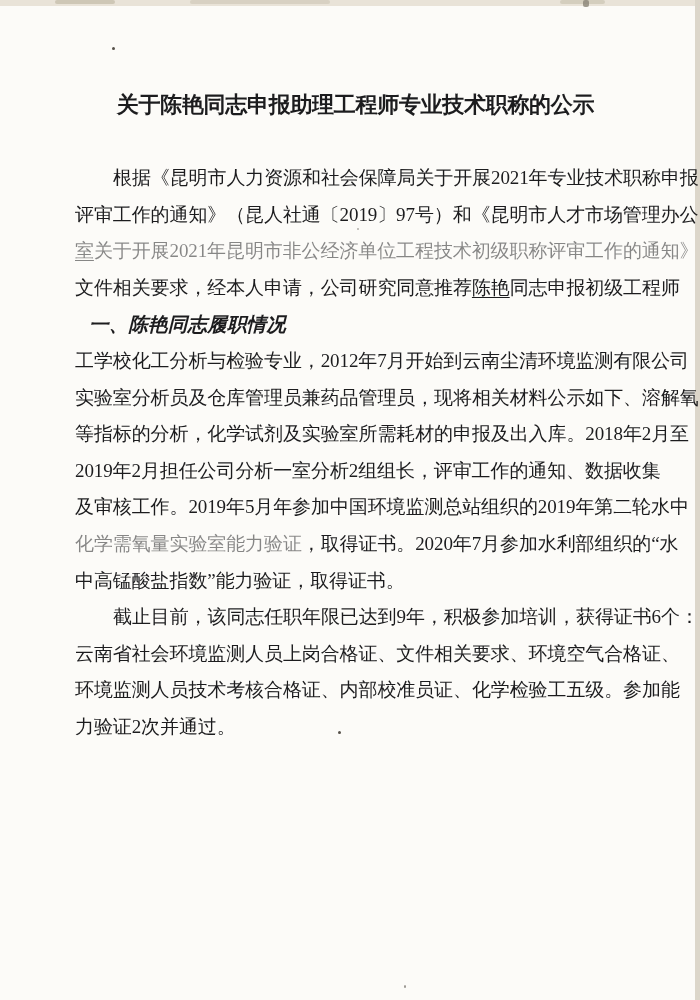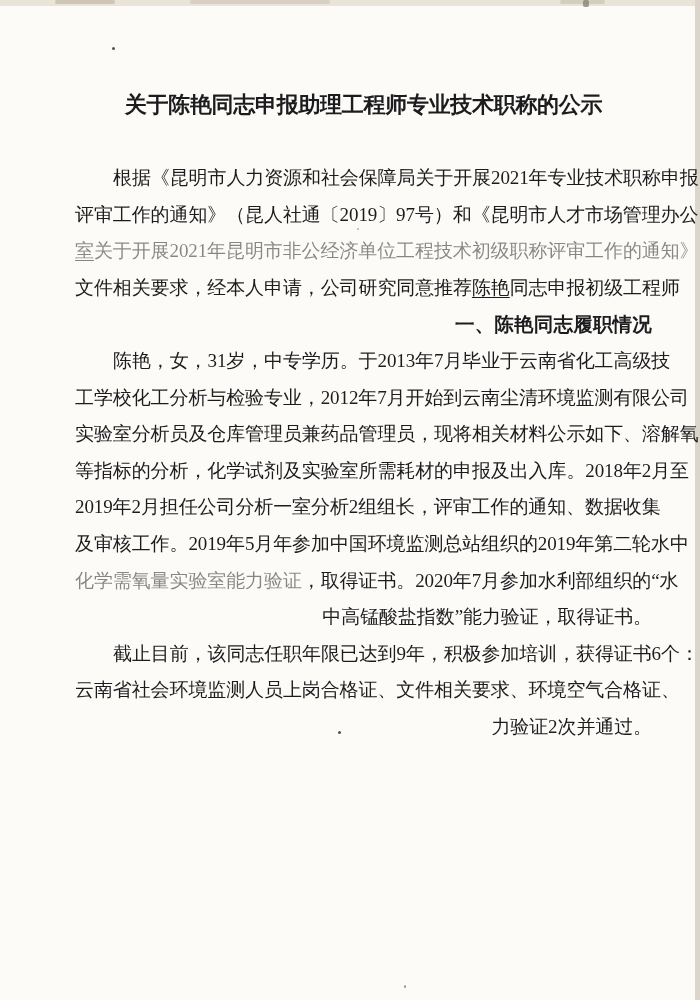--- a/index.html
+++ b/index.html
@@ -41,49 +41,49 @@
   }
   .speck.p1 { left: 112px; top: 47px;  }
   .speck.p2 { left: 357px; top: 228px; opacity: .45; width: 2px; height: 2px; }
   .speck.p3 { left: 390px; top: 503px; opacity: .4; width: 2px; height: 2px; }
   .speck.p4 { left: 338px; top: 731px; }
   .speck.p5 { left: 404px; top: 985px; opacity: .6; width: 2px; height: 3px; }
 
   .content {
     position: absolute;
     left: 75px;
-    right: 48px;
+    right: 64px;
     top: 90px;
   }
   .doc-title {
     font-size: 22px;
     font-weight: 700;
     line-height: 30px;
     text-align: center;
     letter-spacing: -0.3px;
     margin: 0;
   }
   .body-lines {
     margin-top: 40px;
     font-size: 19px;
-    text-align: right;
   }
   .line {
     line-height: 36.6px;
     height: 36.6px;
     white-space: nowrap;
     letter-spacing: -0.1px;
   }
   .line.indent { text-indent: 38px; }
   .line.heading {
     font-family: "Liberation Sans", "DejaVu Sans", sans-serif;
     font-weight: 700;
     font-size: 19.5px;
-    margin-left: 8px;
+    margin-left: 14px;
     letter-spacing: 0.2px;
+    font-style: italic;
   }
   .faded {
     opacity: .52;
     filter: blur(.4px);
     font-family: Liberation Serif, serif;
   }
   .u {
     text-decoration: underline;
     text-underline-offset: 3px;
   }
@@ -107,26 +107,26 @@
 
   <div class="content">
     <h1 class="doc-title">关于陈艳同志申报助理工程师专业技术职称的公示</h1>
     <div class="body-lines">
 
     <div class="line indent"><span>根据《昆明市人力资源和社会保障局关于开展2021年专业技术职称申报</span></div>
         <div class="line"><span>评审工作的通知》（昆人社通〔2019〕97号）和《昆明市人才市场管理办公</span></div>
         <div class="line faded"><span class="u">室</span><span>关于开展2021年昆明市非公经济单位工程技术初级职称评审工作的通知》</span></div>
         <div class="line"><span>文件相关要求，经本人申请，公司研究同意推荐</span><span class="u">陈艳</span><span>同志申报初级工程师</span></div>
         <div class="line heading"><span>一、陈艳同志履职情况</span></div>
-        <div class="line indent"><span>陈艳，女，31岁，中专学历。于2013年7月毕业于云南省化工高级技</span></div>
         <div class="line"><span>工学校化工分析与检验专业，2012年7月开始到云南尘清环境监测有限公司</span></div>
         <div class="line"><span>实验室分析员及仓库管理员兼药品管理员，现将相关材料公示如下、溶解氧</span></div>
         <div class="line"><span>等指标的分析，化学试剂及实验室所需耗材的申报及出入库。2018年2月至</span></div>
         <div class="line"><span>2019年2月担任公司分析一室分析2组组长，评审工作的通知、数据收集</span></div>
         <div class="line"><span>及审核工作。2019年5月年参加中国环境监测总站组织的2019年第二轮水中</span></div>
         <div class="line"><span class="faded">化学需氧量实验室能力验证</span><span>，取得证书。2020年7月参加水利部组织的“水</span></div>
         <div class="line"><span>中高锰酸盐指数”能力验证，取得证书。</span></div>
         <div class="line indent"><span>截止目前，该同志任职年限已达到9年，积极参加培训，获得证书6个：</span></div>
         <div class="line"><span>云南省社会环境监测人员上岗合格证、文件相关要求、环境空气合格证、</span></div>
+        <div class="line"><span>环境监测人员技术考核合格证、内部校准员证、化学检验工五级。参加能</span></div>
         <div class="line"><span>力验证2次并通过。</span></div>
       </div>
   </div>
 </div>
 
 </body></html>

